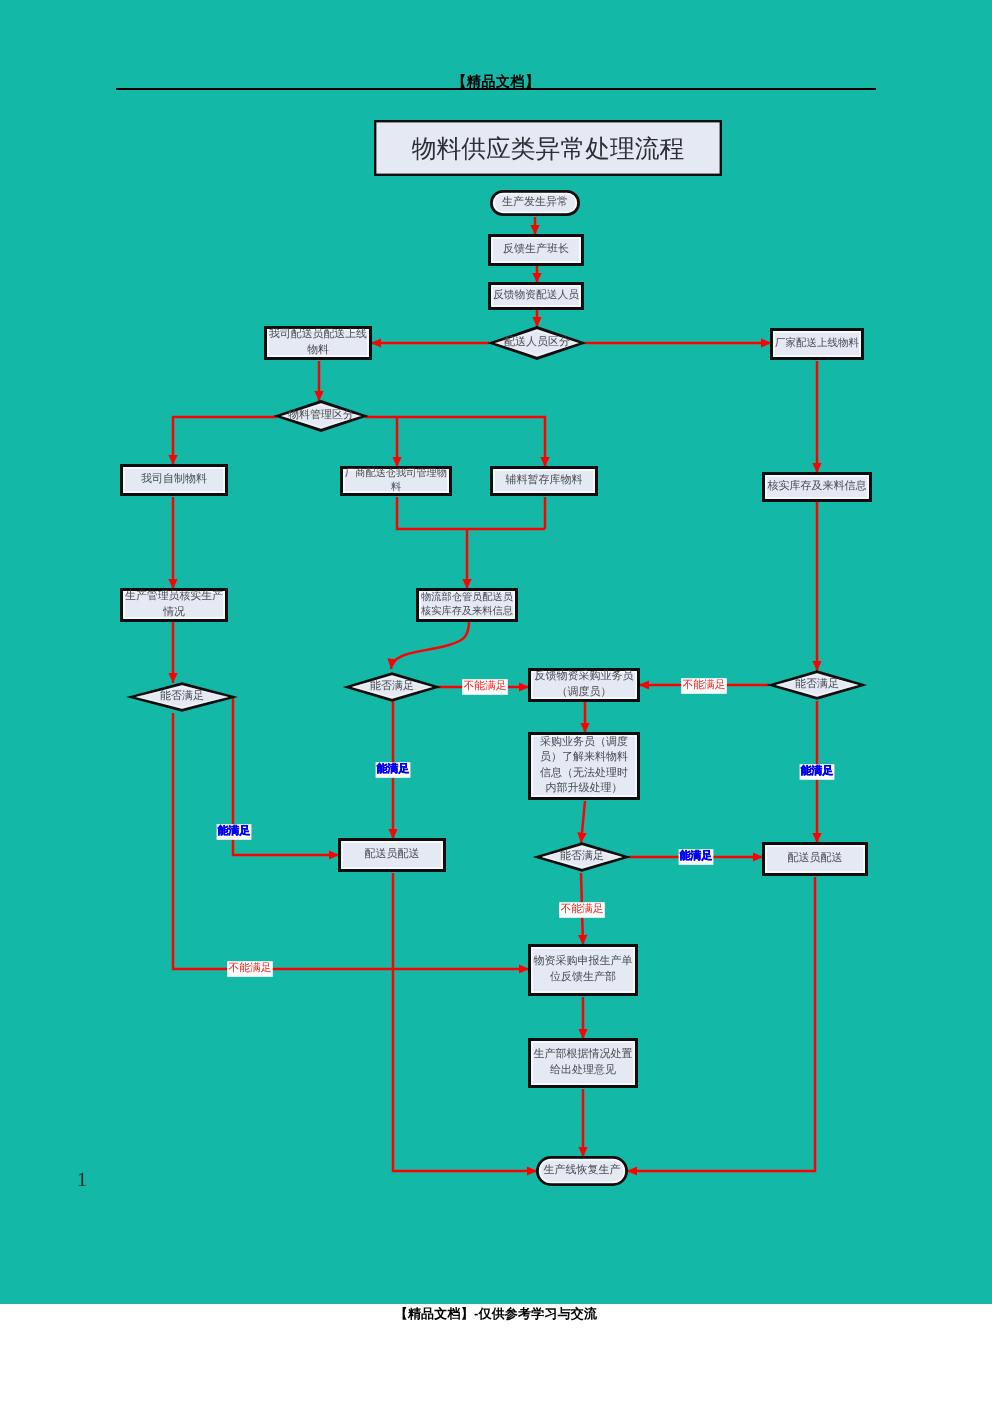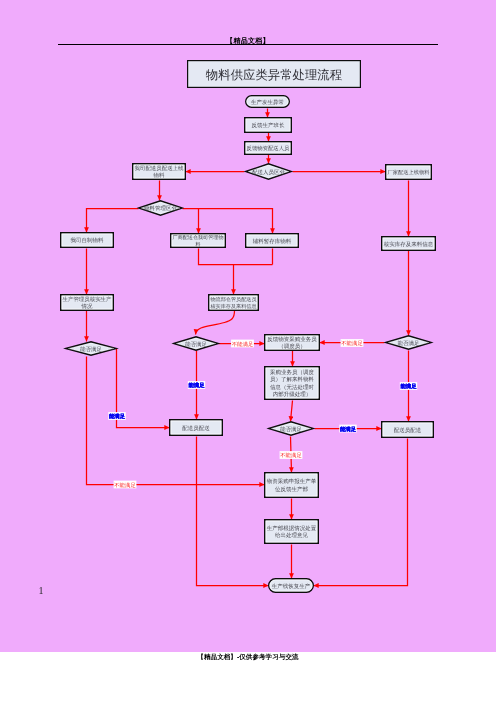--- a/index.html
+++ b/index.html
@@ -1,19 +1,19 @@
 <!DOCTYPE html>
 <html><head>
 <meta charset="utf-8">
 <title>物料供应类异常处理流程</title>
 <style>
   html,body{margin:0;padding:0;}
   body{width:496px;height:702px;background:#ffffff;
        font-family:"Liberation Sans","DejaVu Sans",sans-serif;overflow:hidden;}
-  #page{position:relative;width:496px;height:652px;background:#f0abfc;}
+  #page{position:relative;width:496px;height:652px;background:#14b8a6;}
   .hdr{position:absolute;left:0;top:35.5px;width:496px;text-align:center;
        font-size:7px;font-weight:bold;color:#000;letter-spacing:.3px;}
   .hdrline{position:absolute;left:57.5px;top:43.7px;width:380.5px;height:1.5px;background:#000;}
   .pgnum{position:absolute;left:38.5px;top:584.5px;font-size:10px;color:#2a2a2a;
          font-family:"Liberation Serif","DejaVu Serif",serif;}
   .ftr{position:absolute;left:0;top:652.5px;width:496px;text-align:center;
        font-size:6.5px;font-weight:bold;color:#000;letter-spacing:.1px;}
   svg.flow{position:absolute;left:0;top:0;width:496px;height:702px;
            shape-rendering:geometricPrecision;}
   .nodefill{fill:#e4e9f3;}

